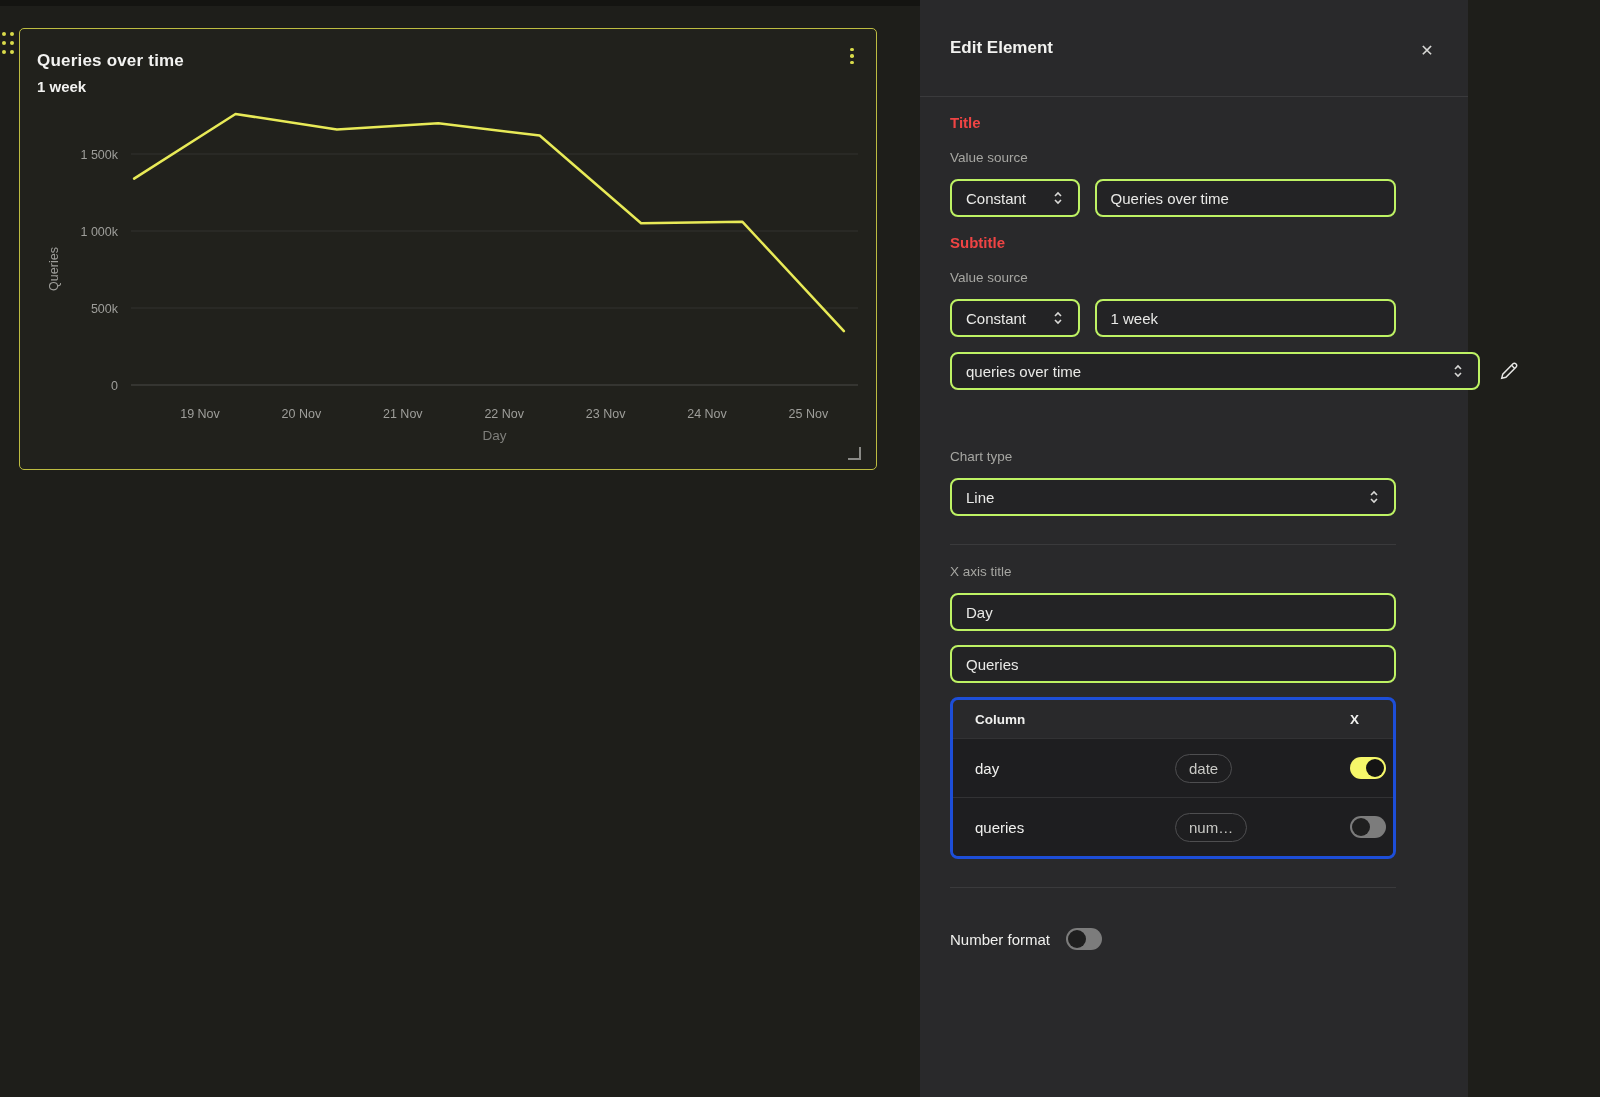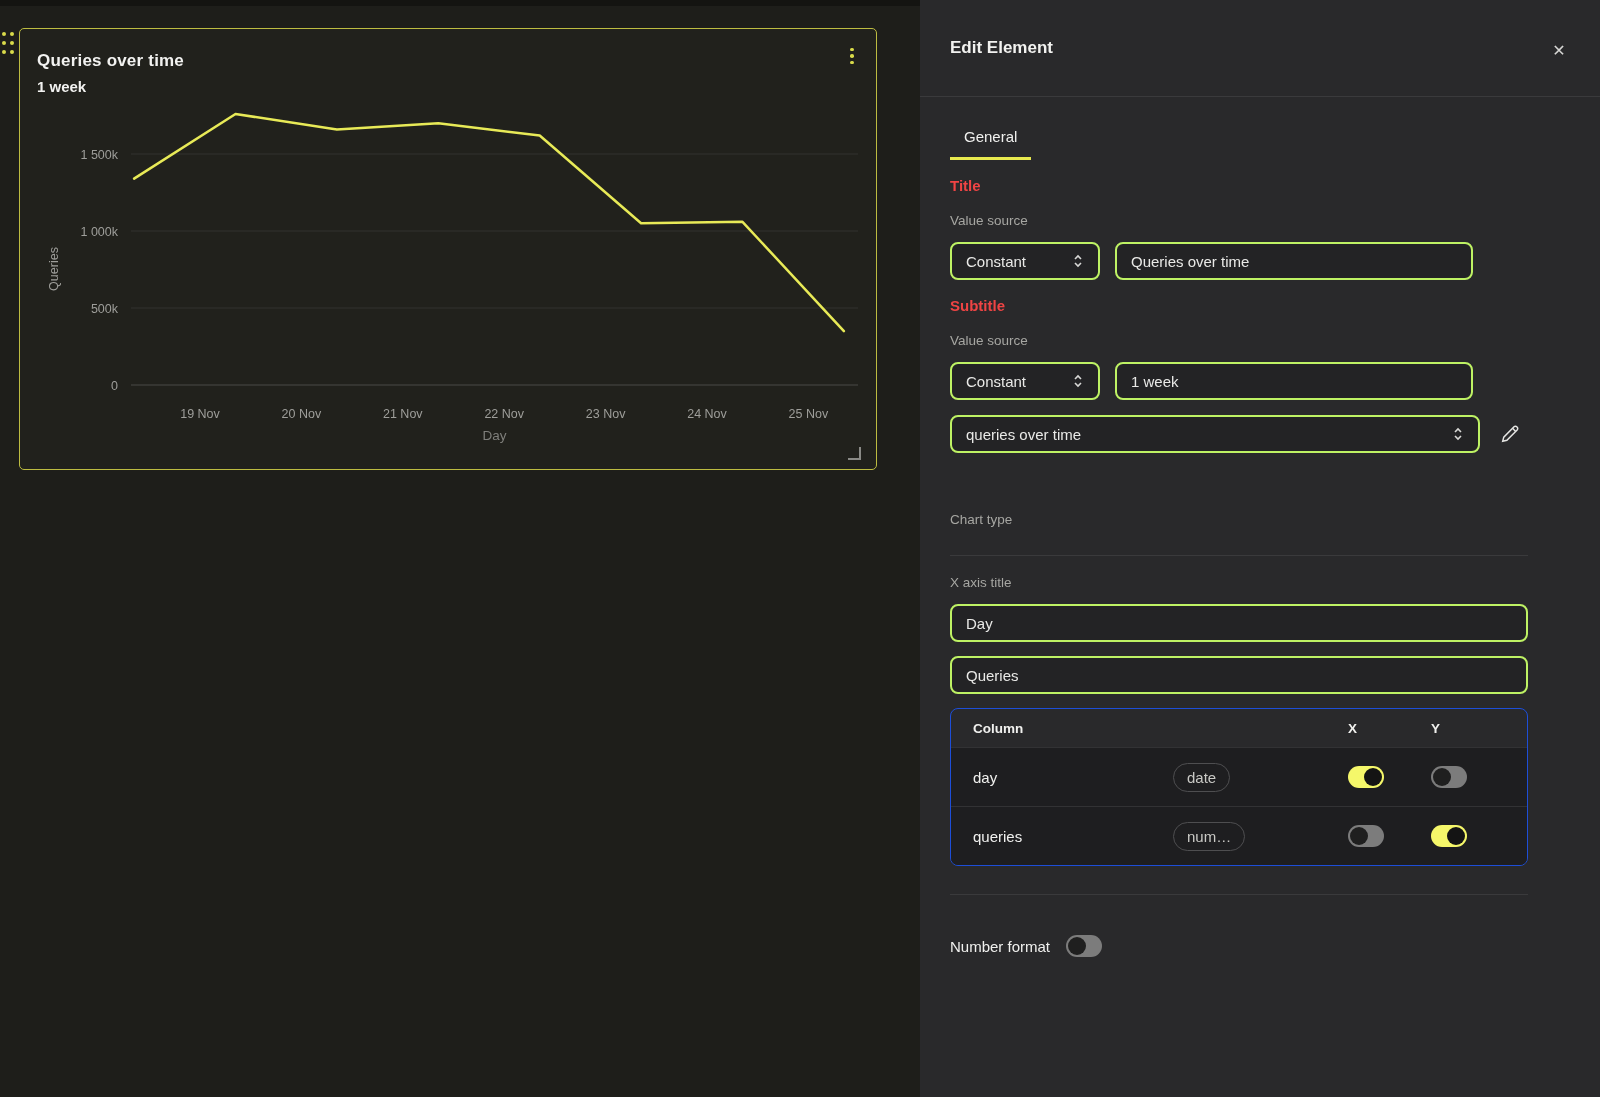--- a/index.html
+++ b/index.html
@@ -22,21 +22,21 @@
   .drag-handle i { width:4px; height:4px; border-radius:50%; background:#d9db4a; }
 
   .kebab { position:absolute; right:18px; top:16px; width:12px; height:22px; cursor:pointer;
            display:flex; flex-direction:column; align-items:center; justify-content:center; gap:3px; }
   .kebab i { width:3.5px; height:3.5px; border-radius:50%; background:#d9db4a; }
 
   .resize-handle { position:absolute; right:13px; bottom:7px; width:19px; height:17px; cursor:nwse-resize; }
   .resize-handle svg { display:block; }
 
   
-  .edit-panel { position:absolute; left:920px; top:0; width:680px; height:1097px;
+  .edit-panel { position:absolute; left:920px; top:0; width:548px; height:1097px;
                 background:#29292b; color:#e9e9e7; }
   .panel-header { height:97px; border-bottom:1px solid #3a3a3c; position:relative;
                   display:flex; align-items:center; padding:0 30px; }
   .panel-title { font-size:17px; font-weight:600; color:#f2f2f0; }
   .close-btn { position:absolute; right:30px; top:40px; width:22px; height:22px; border:none;
                background:transparent; color:#d6d6d4; font-size:16px; line-height:22px;
                cursor:pointer; text-align:center; }
 
   .tabs { margin:22px 0 0 30px; }
   .tab  { display:inline-block; padding:9px 14px 12px; font-size:15px; font-weight:500;
@@ -63,21 +63,21 @@
   .query-row { display:flex; align-items:center; margin-top:15px; }
   .query-select { flex:0 0 530px; }
   .icon-btn { width:24px; height:24px; margin-left:18px; background:transparent; border:none;
               cursor:pointer; display:flex; align-items:center; justify-content:center; }
 
   .divider { height:1px; background:#3a3a3c; margin-top:28px; }
 
   .spacer-lg { height:40px; }
 
   
-  .col-table { margin-top:14px; border:1px solid #1d4ed8; border-radius:8px; overflow:hidden; }
+  .col-table { margin-top:14px; border:3px solid #1d4ed8; border-radius:8px; overflow:hidden; }
   .tbl-grid { display:grid; grid-template-columns:200px 112px 63px 83px 1fr; align-items:center;
               padding-left:22px; }
   .tbl-head { height:38px; font-size:13.5px; font-weight:600; color:#f0f0ee; }
   .tbl-row  { height:59px; background:#1e1e20; border-top:1px solid #323234; font-size:15px; }
   .cell-name { color:#f0f0ee; }
   .type-badge { display:inline-block; padding:5px 13px; border:1px solid #4e4e50; border-radius:999px;
                 font-size:15px; color:#c9c9c5; }
   .swatch { width:25px; height:35px; border-radius:4px; cursor:pointer; }
 
   .toggle { width:36px; height:22px; border-radius:11px; position:relative; cursor:pointer;
@@ -149,23 +149,20 @@
     </div>
   </div>
 
   <div class="edit-panel">
 
     <div class="panel-header">
       <span class="panel-title">Edit Element</span>
       <button class="close-btn">✕</button>
     </div>
 
-    <div class="tabs">
-      <div class="tab active">General</div>
-    </div>
 
     <div class="panel-body">
 
       <div class="section-heading">Title</div>
       <div class="field-label">Value source</div>
       <div class="control-row">
         <div class="select select-small">
           <span>Constant</span>
           <span class="chev">
             <svg width="12" height="16" viewBox="0 0 12 16" fill="none" stroke="#d8d8d6" stroke-width="1.6">
@@ -206,20 +203,31 @@
           <svg width="22" height="22" viewBox="0 0 24 24" fill="none" stroke="#e6e6e4" stroke-width="1.6">
             <path d="M4 20l1.2-4.6L16.4 4.2a2.1 2.1 0 0 1 3 0l.4.4a2.1 2.1 0 0 1 0 3L8.6 18.8 4 20z"></path>
             <path d="M14.8 5.8l3.4 3.4"></path>
           </svg>
         </button>
       </div>
 
       <div class="spacer-lg"></div>
 
       <div class="field-label">Chart type</div>
+      <div class="control-row">
+        <div class="select full">
+          <span>Line</span>
+          <span class="chev">
+            <svg width="12" height="16" viewBox="0 0 12 16" fill="none" stroke="#d8d8d6" stroke-width="1.6">
+              <path d="M3 6 L6 3 L9 6"></path>
+                <path d="M3 10 L6 13 L9 10"></path>
+              </svg>
+          </span>
+        </div>
+      </div>
 
       <div class="divider"></div>
 
       <div class="field-label">X axis title</div>
       <div class="control-row">
         <input class="text-input full" value="Day" style="">
       </div>
 
       <div class="control-row">
         <input class="text-input full" value="Queries" style="">

